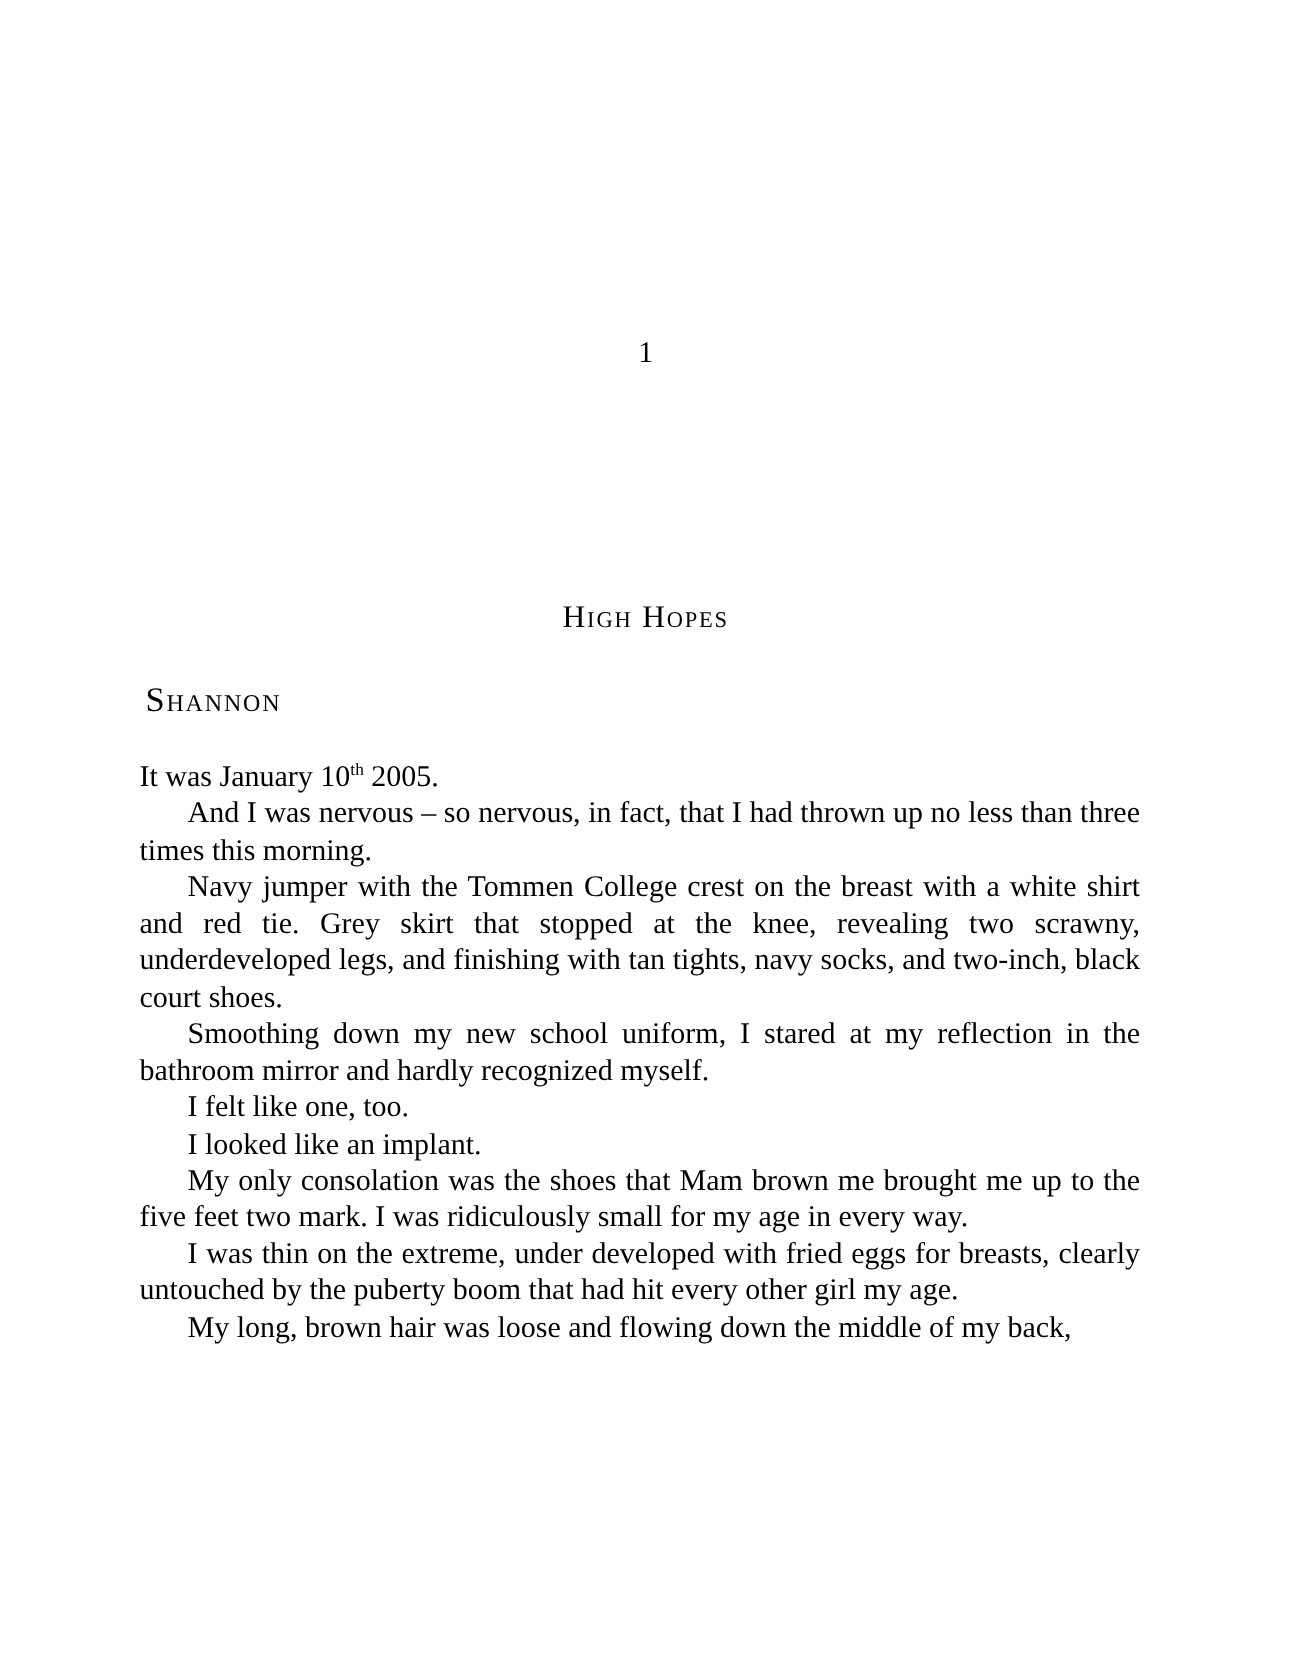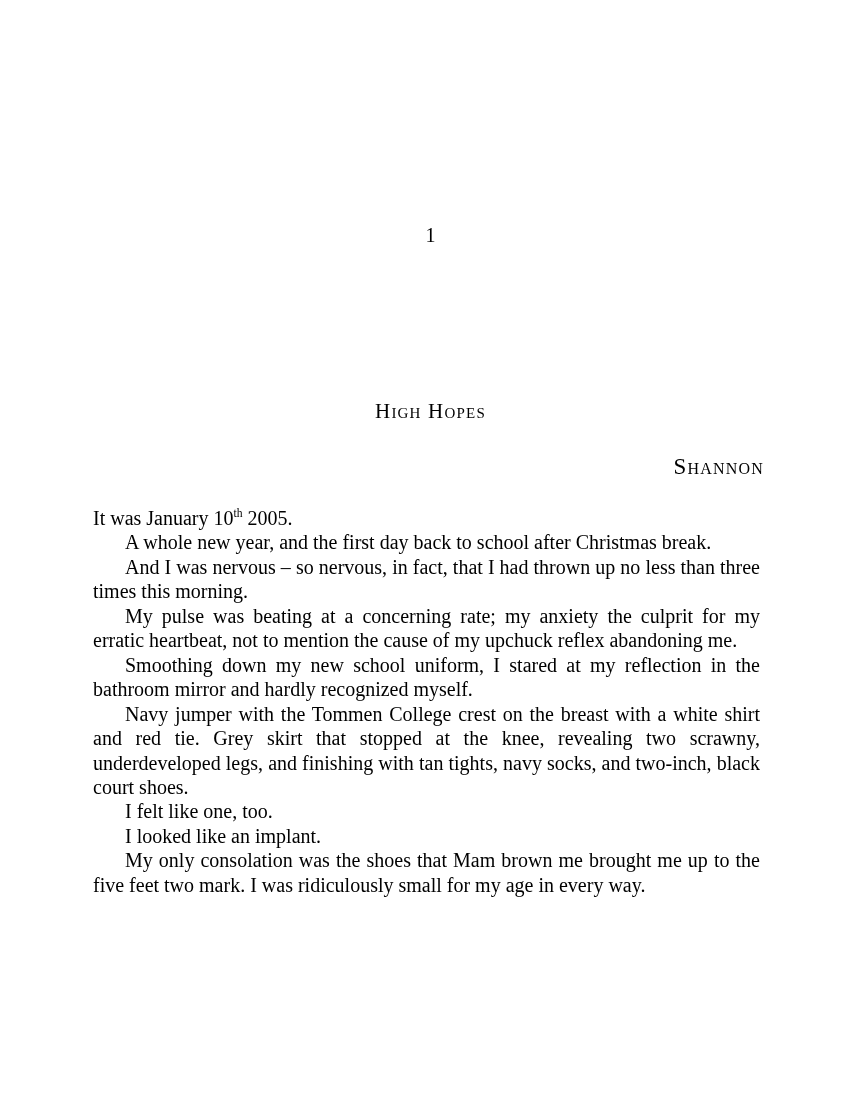--- a/index.html
+++ b/index.html
@@ -36,21 +36,21 @@
     font-variant: small-caps;
     letter-spacing: 1.2px;
     font-weight: normal;
     margin: 0;
   }
   .chapter-subtitle {
     position: absolute;
     top: 455px;
     left: 97px;
     width: 667px;
-    text-align: right;
+    text-align: left;
     font-size: 23px;
     line-height: 23px;
     font-variant: small-caps;
     letter-spacing: 1.2px;
     font-weight: normal;
     margin: 0;
   }
   .body-text {
     position: absolute;
     top: 506px;
@@ -78,22 +78,22 @@
 
 <div class="page">
   <div class="page-number">1</div>
 
   <h1 class="chapter-title">High Hopes</h1>
 
   <h2 class="chapter-subtitle">Shannon</h2>
 
   <div class="body-text">
       <p class="para"><span>It was January 10</span><span class="sup">th</span><span> 2005.</span></p>
-      <p class="para indent"><span>A whole new year, and the first day back to school after Christmas break.</span></p>
       <p class="para indent"><span>And I was nervous – so nervous, in fact, that I had thrown up no less than three times this morning.</span></p>
-      <p class="para indent"><span>My pulse was beating at a concerning rate; my anxiety the culprit for my erratic heartbeat, not to mention the cause of my upchuck reflex abandoning me.</span></p>
+      <p class="para indent"><span>Navy jumper with the Tommen College crest on the breast with a white shirt and red tie. Grey skirt that stopped at the knee, revealing two scrawny, underdeveloped legs, and finishing with tan tights, navy socks, and two-inch, black court shoes.</span></p>
       <p class="para indent"><span>Smoothing down my new school uniform, I stared at my reflection in the bathroom mirror and hardly recognized myself.</span></p>
-      <p class="para indent"><span>Navy jumper with the Tommen College crest on the breast with a white shirt and red tie. Grey skirt that stopped at the knee, revealing two scrawny, underdeveloped legs, and finishing with tan tights, navy socks, and two-inch, black court shoes.</span></p>
       <p class="para indent"><span>I felt like one, too.</span></p>
       <p class="para indent"><span>I looked like an implant.</span></p>
       <p class="para indent"><span>My only consolation was the shoes that Mam brown me brought me up to the five feet two mark. I was ridiculously small for my age in every way.</span></p>
+      <p class="para indent"><span>I was thin on the extreme, under developed with fried eggs for breasts, clearly untouched by the puberty boom that had hit every other girl my age.</span></p>
+      <p class="para indent"><span>My long, brown hair was loose and flowing down the middle of my back,</span></p>
     </div>
 </div>
 
 </body></html>

